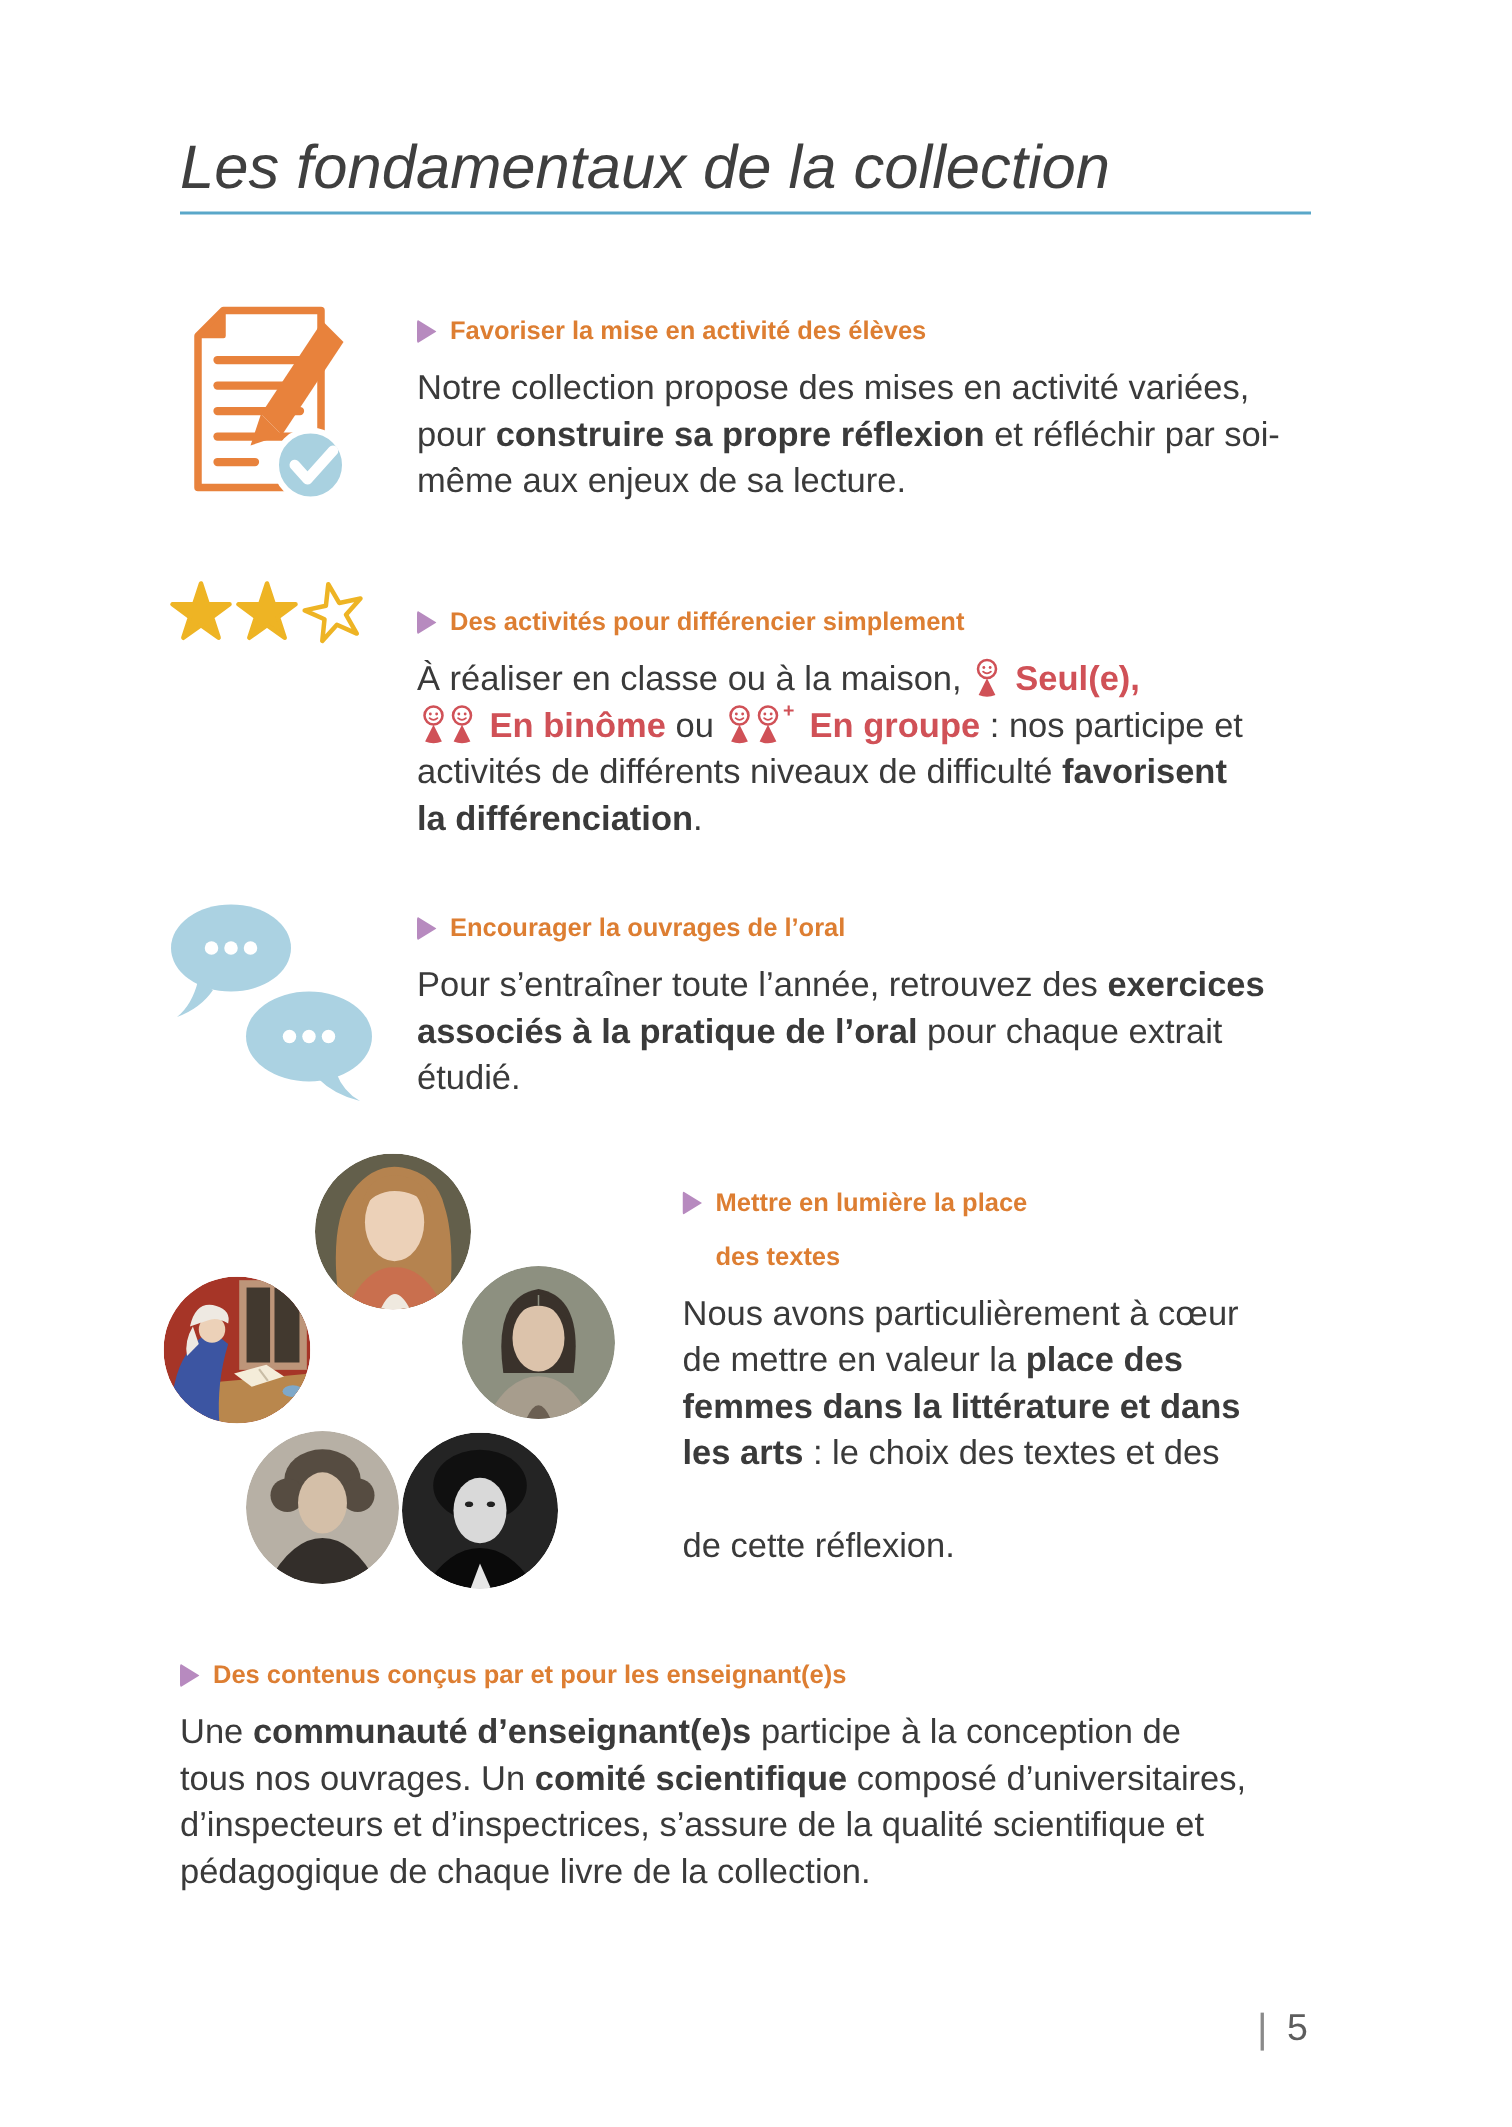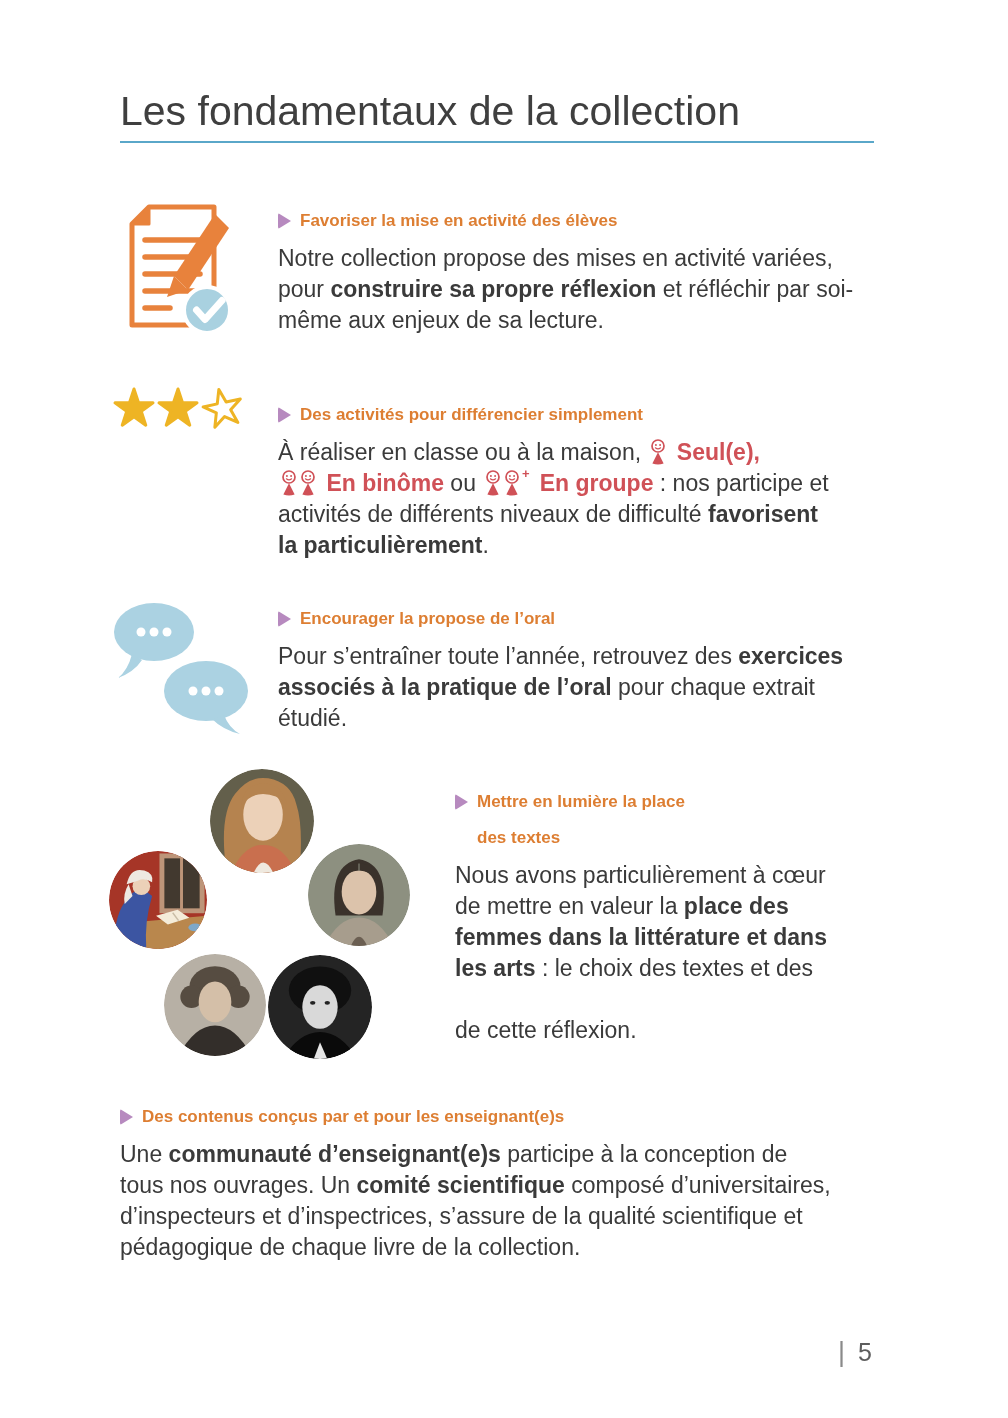--- a/index.html
+++ b/index.html
@@ -1,21 +1,21 @@
 <!DOCTYPE html>
 <html><head>
 <meta charset="utf-8">
 <style>
   html,body{margin:0;padding:0;background:#ffffff;}
   .page{position:relative;width:1008px;height:1418px;background:#ffffff;overflow:hidden;
         font-family:"Liberation Sans",sans-serif;color:#3a3a3a;}
   .abs{position:absolute;}
 
   
-  .page-title{left:120px;top:88px;margin:0;font-size:41px;font-weight:300;color:#3f3f3f;letter-spacing:0px;}
+  .page-title{left:120px;top:88px;margin:0;font-size:41px;font-weight:300;color:#3f3f3f;letter-spacing:0px;font-style:italic;}
   .title-rule{left:120px;top:141px;width:754px;height:2px;background:#5aa7c9;}
 
   
   .txt{white-space:nowrap;}
   h2.sec{display:flex;gap:9px;align-items:flex-start;margin:0;font-size:17px;line-height:36px;font-weight:700;}
   h2.sec .ht{color:#dd7e32;}
   .arr{flex:none;width:0;height:0;margin-top:10px;
        border-top:8px solid transparent;border-bottom:8px solid transparent;
        border-left:13px solid #b78abf;border-radius:2px;}
   p.body{margin:4px 0 0 0;font-size:23px;line-height:31px;color:#3a3a3a;}
@@ -128,42 +128,42 @@
               <path d="M9 14.2 L3.4 25.4 Q9 27.7 14.6 25.4 Z" fill="#d05157"></path>
             </g>
             <g transform="translate(20,0)">
               <circle cx="9" cy="8" r="6" fill="#fff" stroke="#d05157" stroke-width="1.7"></circle>
               <circle cx="6.9" cy="7" r="0.95" fill="#d05157"></circle>
               <circle cx="11.1" cy="7" r="0.95" fill="#d05157"></circle>
               <path d="M6.4 9.8 Q9 12.1 11.6 9.8" stroke="#d05157" stroke-width="1.2" fill="none" stroke-linecap="round"></path>
               <path d="M9 14.2 L3.4 25.4 Q9 27.7 14.6 25.4 Z" fill="#d05157"></path>
             </g>
             <text x="39" y="9" font-size="13" font-weight="bold" fill="#d05157" font-family="Liberation Sans, sans-serif">+</text>
-          </svg></span><span> </span><span class="red">En groupe</span><span> : nos participe et</span><br><span>activités de différents niveaux de difficulté </span><span class="b">favorisent</span><br><span class="b">la particulièrement</span><span>.</span></p>
+          </svg></span><span> </span><span class="red">En groupe</span><span> : nos participe et</span><br><span>activités de différents niveaux de difficulté </span><span class="b">favorisent</span><br><span class="b">la différenciation</span><span>.</span></p>
   </div>
 
   <div class="abs bigicon" id="icon3">
     <svg viewBox="0 0 146 138">
       <ellipse cx="46" cy="34" rx="40" ry="29" fill="#abd2e2"></ellipse>
       <path d="M24 56 Q20 72 10 80 Q26 74 34 62 Z" fill="#abd2e2"></path>
       <circle cx="33" cy="34" r="4.5" fill="#ffffff"></circle>
       <circle cx="46" cy="34" r="4.5" fill="#ffffff"></circle>
       <circle cx="59" cy="34" r="4.5" fill="#ffffff"></circle>
       <ellipse cx="98" cy="93" rx="42" ry="30" fill="#abd2e2"></ellipse>
       <path d="M116 117 Q121 130 132 136 Q115 132 104 121 Z" fill="#abd2e2"></path>
       <circle cx="85" cy="93" r="4.5" fill="#ffffff"></circle>
       <circle cx="98" cy="93" r="4.5" fill="#ffffff"></circle>
       <circle cx="111" cy="93" r="4.5" fill="#ffffff"></circle>
     </svg>
   </div>
 
   <div class="abs txt" id="txt3">
     <h2 class="sec">
       <span class="arr"></span>
-      <span class="ht"><span>Encourager la propose de l’oral</span></span>
+      <span class="ht"><span>Encourager la ouvrages de l’oral</span></span>
     </h2>
     <p class="body"><span>Pour s’entraîner toute l’année, retrouvez des </span><span class="b">exercices</span><br><span class="b">associés à la pratique de l’oral</span><span> pour chaque extrait</span><br><span>étudié.</span></p>
   </div>
 
   <div class="abs" id="photos">
     <div class="portrait" id="p1">
       <svg viewBox="0 0 100 100">
         <defs>
             <clipPath id="cp1">
               <circle cx="50" cy="50" r="50"></circle>

